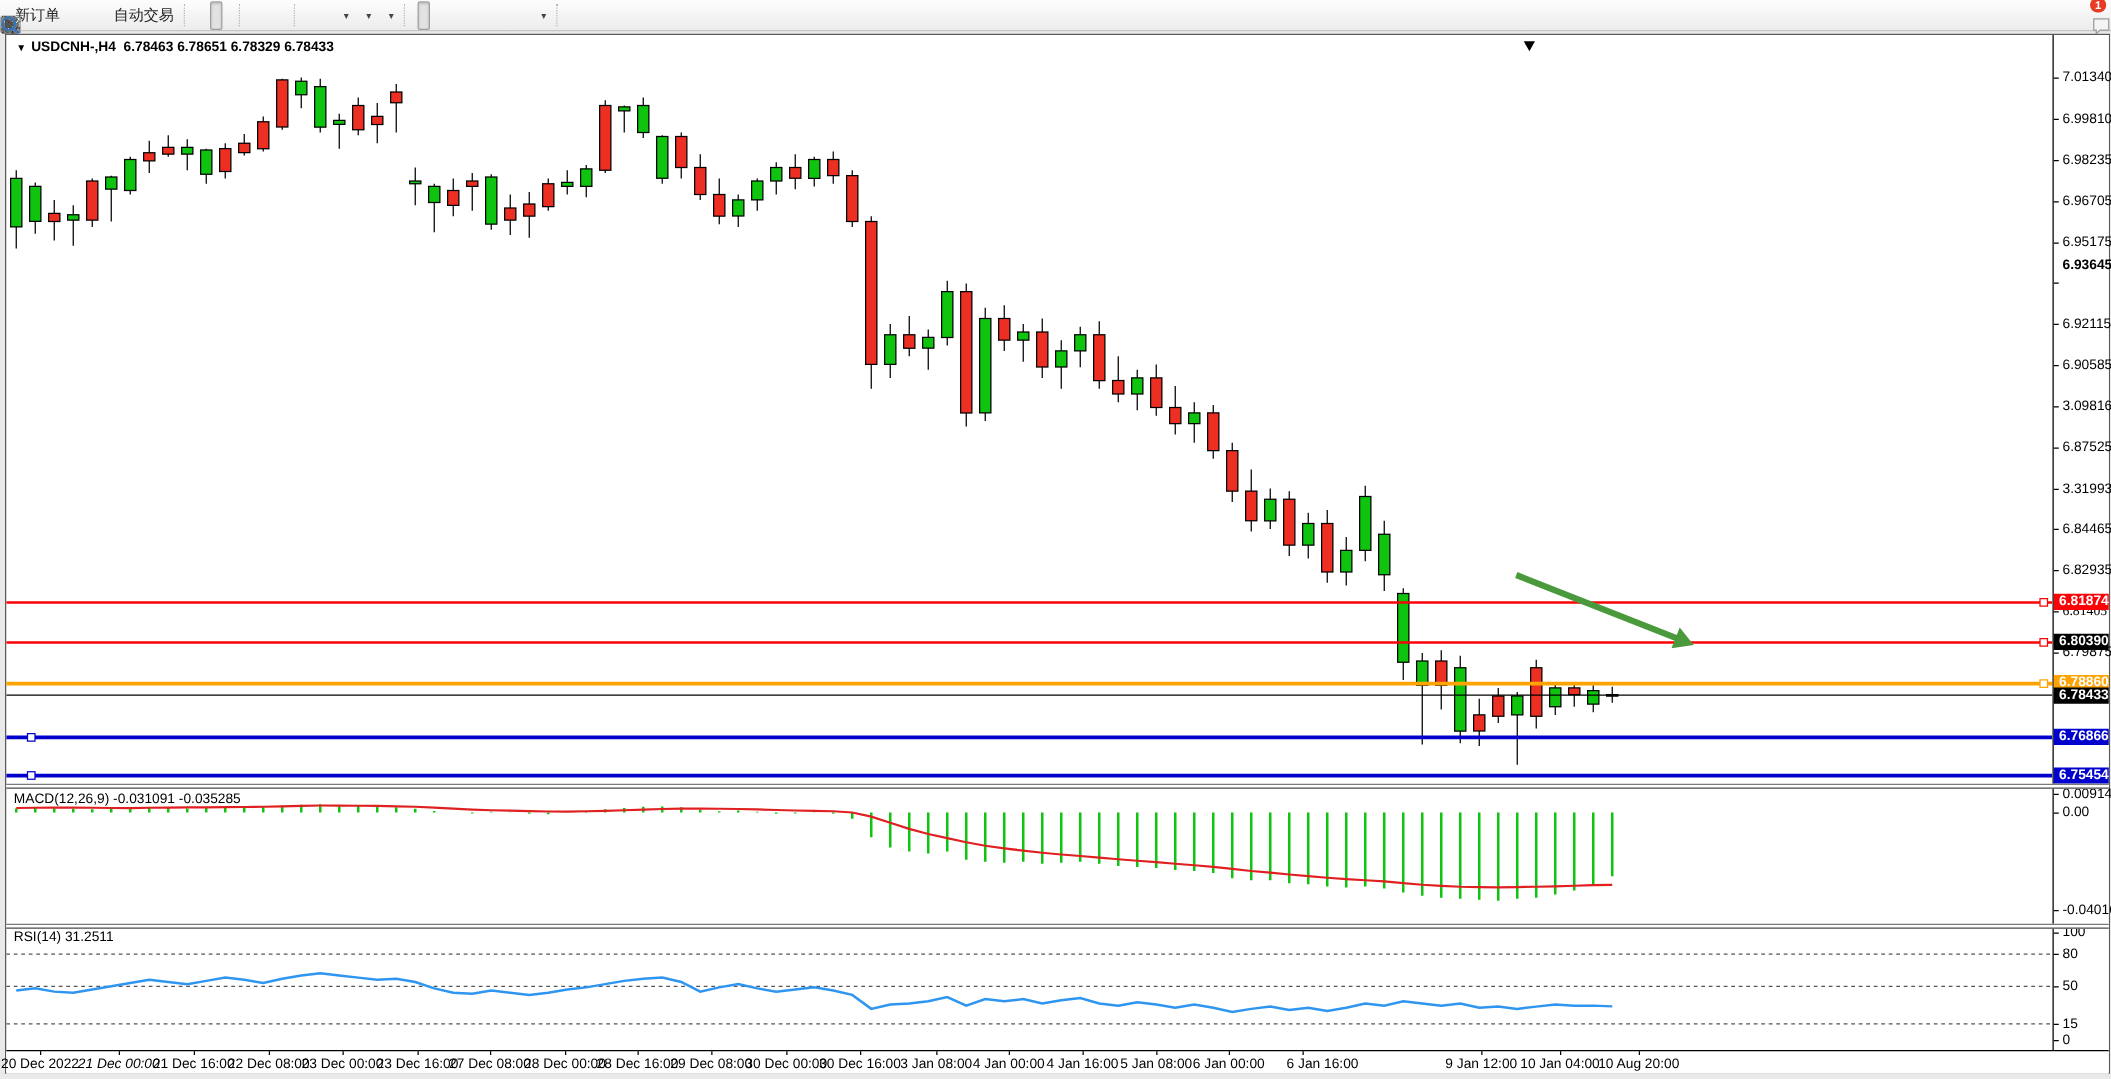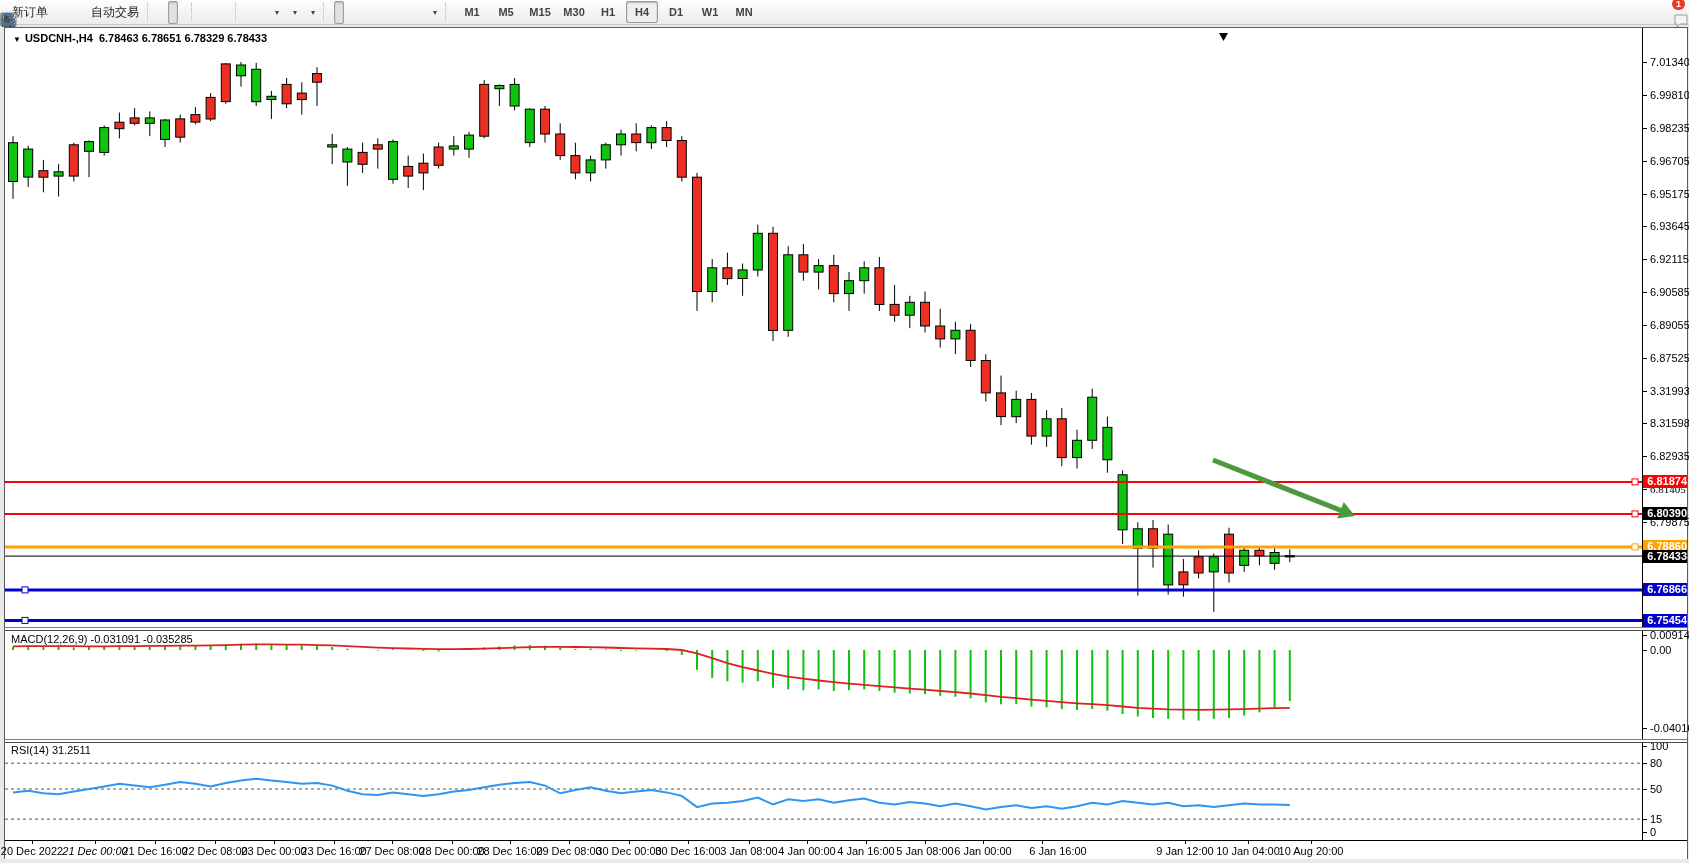--- a/index.html
+++ b/index.html
@@ -273,31 +273,20 @@
   </div>
   <div class="tbtn">
     <span>
         <svg class="icon-svg" width="16" height="16">
           <path d="M8,1 l2.5,3 h-5 z M8,15 l-2.5,-3 h5 z M1,8 l3,-2.5 v5 z M15,8 l-3,2.5 v-5 z" fill="#777"></path>
         </svg>
       </span>
     <span class="drop">▾</span>
   </div>
   <div class="tsep"></div>
-  <div id="tf-group" style="display:flex;align-items:center;gap:2px;">
-      <div class="tf-btn">M1</div>
-      <div class="tf-btn">M5</div>
-      <div class="tf-btn">M15</div>
-      <div class="tf-btn">M30</div>
-      <div class="tf-btn">H1</div>
-      <div class="tf-btn active">H4</div>
-      <div class="tf-btn">D1</div>
-      <div class="tf-btn">W1</div>
-      <div class="tf-btn">MN</div>
-    </div>
   <div class="spacer"></div>
   <div class="tbtn" style="margin-right:2px;">
     <span>
         <svg class="icon-svg" width="17" height="17">
           <circle cx="7" cy="7" r="5" fill="none" stroke="#3b74b3" stroke-width="2"></circle>
           <line x1="10.8" y1="10.8" x2="15" y2="15" stroke="#3b74b3" stroke-width="2.4"></line>
         </svg>
       </span>
   </div>
   <div class="tbtn" style="margin-right:8px;position:relative;">
@@ -651,33 +640,33 @@
       <div class="glabel" style="top: 28px;">7.01340</div>
       <div class="gtick" style="top: 67px;"></div>
       <div class="glabel" style="top: 61px;">6.99810</div>
       <div class="gtick" style="top: 100px;"></div>
       <div class="glabel" style="top: 94px;">6.98235</div>
       <div class="gtick" style="top: 133px;"></div>
       <div class="glabel" style="top: 127px;">6.96705</div>
       <div class="gtick" style="top: 166px;"></div>
       <div class="glabel" style="top: 160px;">6.95175</div>
       <div class="gtick" style="top: 198px;"></div>
-      <div class="glabel" style="top: 192px;">6.93645</div>
+      <div class="glabel" style="top: 178px; font-weight: bold;">6.93645</div>
       <div class="gtick" style="top: 231px;"></div>
       <div class="glabel" style="top: 225px;">6.92115</div>
       <div class="gtick" style="top: 264px;"></div>
       <div class="glabel" style="top: 258px;">6.90585</div>
       <div class="gtick" style="top: 297px;"></div>
-      <div class="glabel" style="top: 291px;">6.89055</div>
+      <div class="glabel" style="top: 291px;">3.09816</div>
       <div class="gtick" style="top: 330px;"></div>
       <div class="glabel" style="top: 324px;">6.87525</div>
       <div class="gtick" style="top: 363px;"></div>
       <div class="glabel" style="top: 357px;">3.31993</div>
       <div class="gtick" style="top: 395px;"></div>
-      <div class="glabel" style="top: 389px;">8.31598</div>
+      <div class="glabel" style="top: 389px;">6.84465</div>
       <div class="gtick" style="top: 428px;"></div>
       <div class="glabel" style="top: 422px;">6.82935</div>
       <div class="gtick" style="top: 461px;"></div>
       <div class="glabel" style="top: 455px; font-family: Liberation Serif, serif;">6.81405</div>
       <div class="gtick" style="top: 494px;"></div>
       <div class="glabel" style="top: 488px;">6.79875</div>
       <div class="gtick" style="top: 607px;"></div>
       <div class="glabel" style="top: 601px;">0.009142</div>
       <div class="gtick" style="top: 622px;"></div>
       <div class="glabel" style="top: 616px;">0.00</div>

